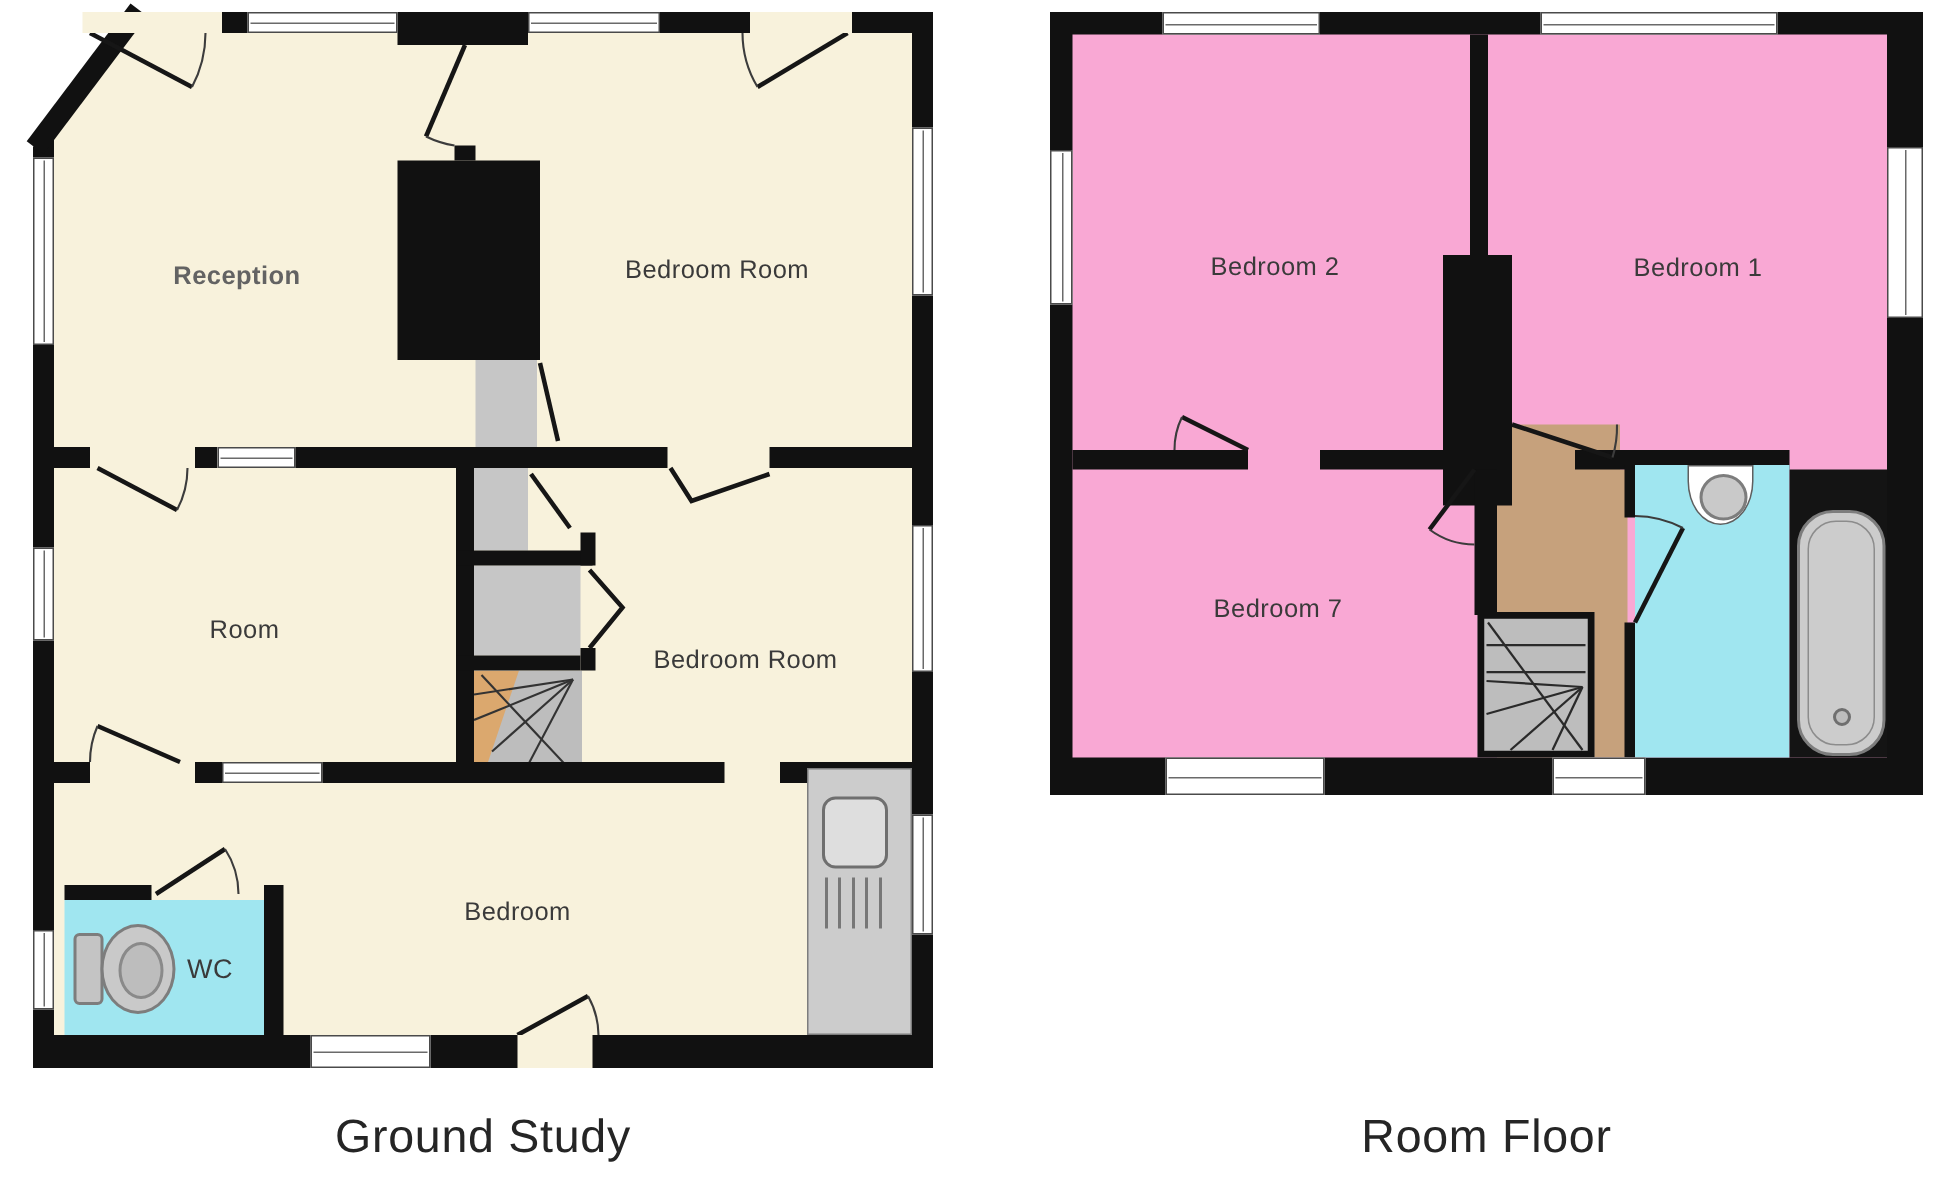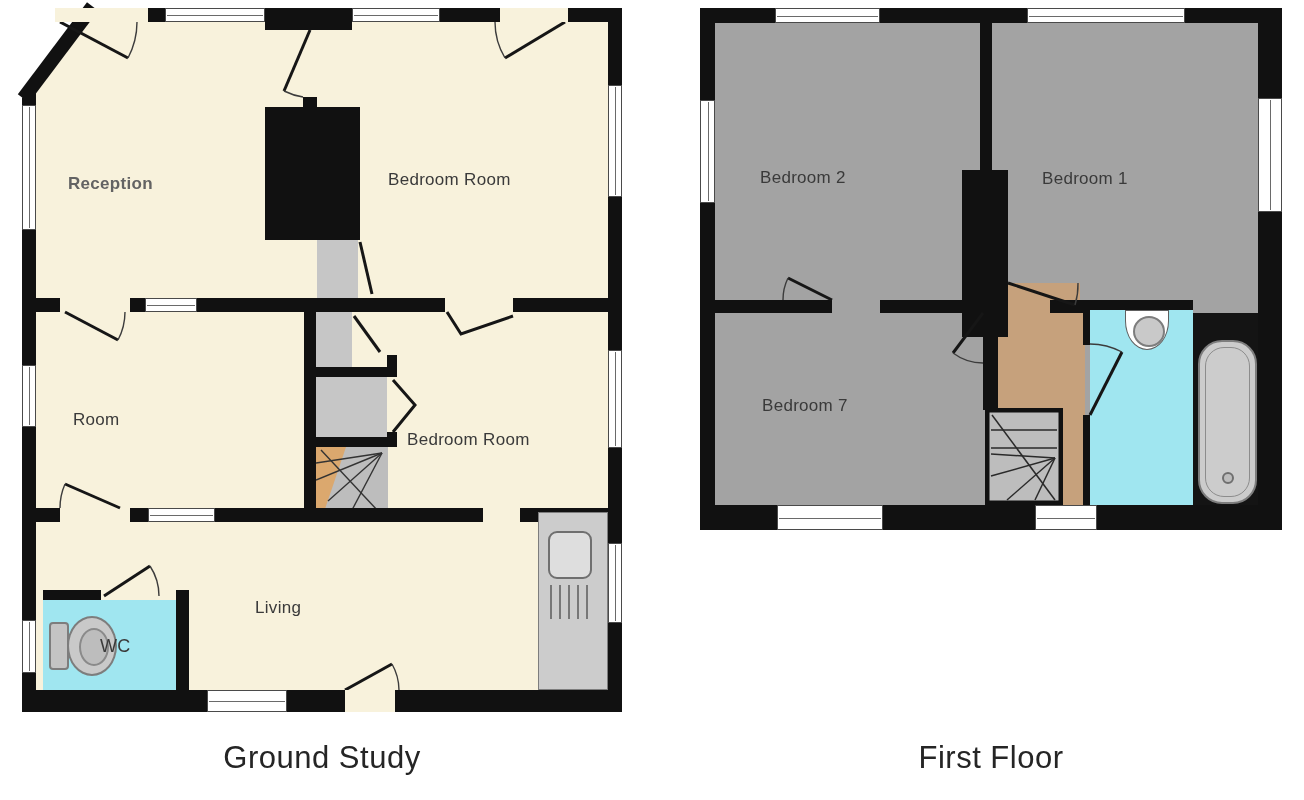--- a/index.html
+++ b/index.html
@@ -5,34 +5,34 @@
   html,body{margin:0;padding:0;}
   body{
     width:1304px;height:800px;position:relative;background:#ffffff;
     font-family:"Liberation Sans", sans-serif;overflow:hidden;
   }
   .abs{position:absolute;}
   
   .plan{position:absolute;box-sizing:border-box;border:14px solid #111111;}
   #plan-ground{left:22px;top:8px;width:600px;height:704px;background:#f8f2dc;
     border-width:14px 14px 22px 14px;}
-  #plan-first{left:700px;top:8px;width:582px;height:522px;background:#a3a3a3;
+  #plan-first{left:700px;top:8px;width:582px;height:522px;background:#f9a8d4;
     border-width:15px 24px 25px 15px;}
   
   .wall{position:absolute;background:#111111;}
   .hall{position:absolute;background:#c6c6c6;}
   .landing{position:absolute;background:#c6a17c;}
   .win{position:absolute;background:#ffffff;border:1px solid #4a4a4a;box-sizing:border-box;}
   .win.h::after{content:"";position:absolute;left:1px;right:1px;top:50%;height:1px;background:#6a6a6a;}
   .win.v::after{content:"";position:absolute;top:1px;bottom:1px;left:50%;width:1px;background:#6a6a6a;}
   .gap-g{position:absolute;background:#f8f2dc;}
   .cyan{position:absolute;background:#a0e6f0;}
   .doorsvg{position:absolute;left:0;top:0;pointer-events:none;}
   
-  .rlabel{position:absolute;color:#3a3a3a;font-size:17px;letter-spacing:.3px;white-space:nowrap;}
+  .rlabel{position:absolute;text-align:center;color:#3a3a3a;font-size:17px;letter-spacing:.3px;white-space:nowrap;}
   .rlabel.gray{color:#636363;font-weight:bold;}
   .floor-title{position:absolute;text-align:center;font-size:31px;color:#252525;letter-spacing:.5px;}
   
   .toilet-tank{position:absolute;background:#c4c4c4;border:2px solid #7d7d7d;border-radius:4px;}
   .toilet-bowl{position:absolute;background:#c9c9c9;border:2px solid #7d7d7d;border-radius:50%;}
   .toilet-seat{position:absolute;background:#bdbdbd;border:2px solid #8a8a8a;border-radius:50%;}
   .counter{position:absolute;background:#cccccc;border:1px solid #7d7d7d;box-sizing:border-box;}
   .ksink{position:absolute;background:#dedede;border:2px solid #6f6f6f;border-radius:9px;}
   .drainer{position:absolute;background:repeating-linear-gradient(90deg,#777 0 2px,transparent 2px 9px);}
   .bathsink{position:absolute;background:#ffffff;border:1px solid #5f5f5f;border-radius:0 0 55% 55%/0 0 80% 80%;box-sizing:border-box;}
@@ -141,21 +141,21 @@
       <path d="M356,642 A54,54 0 0 1 363,668"></path>
     </g>
   </svg>
 
   <div class="rlabel gray" style="left:32px;top:148px;width:180px;line-height:28px;">
     <div>Reception</div>
   </div>
   <div class="rlabel" style="left:352px;top:148px;width:180px;">Bedroom Room</div>
   <div class="rlabel" style="left:37px;top:388px;width:180px;">Room</div>
   <div class="rlabel" style="left:371px;top:408px;width:180px;">Bedroom Room</div>
-  <div class="rlabel" style="left:219px;top:576px;width:180px;">Living</div>
+  <div class="rlabel" style="left:219px;top:576px;width:180px;">Bedroom</div>
   <div class="rlabel" style="left:64px;top:614px;width:80px;font-size:18px;">WC</div>
 </div>
 
 <div id="plan-first" class="plan">
 
   <div class="landing" style="left:283px;top:290px;width:87px;height:192px;"></div>
   <div class="landing" style="left:293px;top:260px;width:72px;height:32px;"></div>
 
   <svg class="abs" style="left:270px;top:385px;" width="78" height="97" viewBox="0 0 78 97">
     <rect x="0" y="0" width="78" height="97" fill="#bdbdbd" stroke="#111" stroke-width="9"></rect>
@@ -211,13 +211,13 @@
       <path d="M407,329 A71,71 0 0 0 375,321"></path>
     </g>
   </svg>
 
   <div class="rlabel" style="left:45px;top:145px;width:180px;">Bedroom 2</div>
   <div class="rlabel" style="left:327px;top:146px;width:180px;">Bedroom 1</div>
   <div class="rlabel" style="left:47px;top:373px;width:180px;">Bedroom 7</div>
 </div>
 
 <div class="floor-title" style="left:22px;top:740px;width:600px;">Ground Study</div>
-<div class="floor-title" style="left:700px;top:740px;width:582px;">First Floor</div>
+<div class="floor-title" style="left:700px;top:740px;width:582px;">Room Floor</div>
 
 </body></html>

